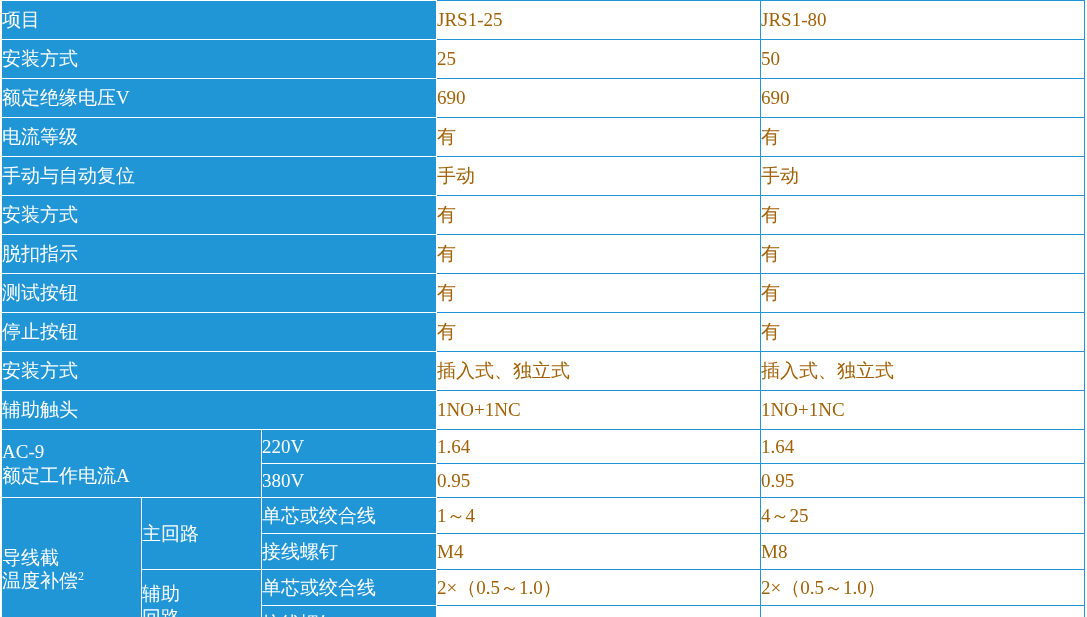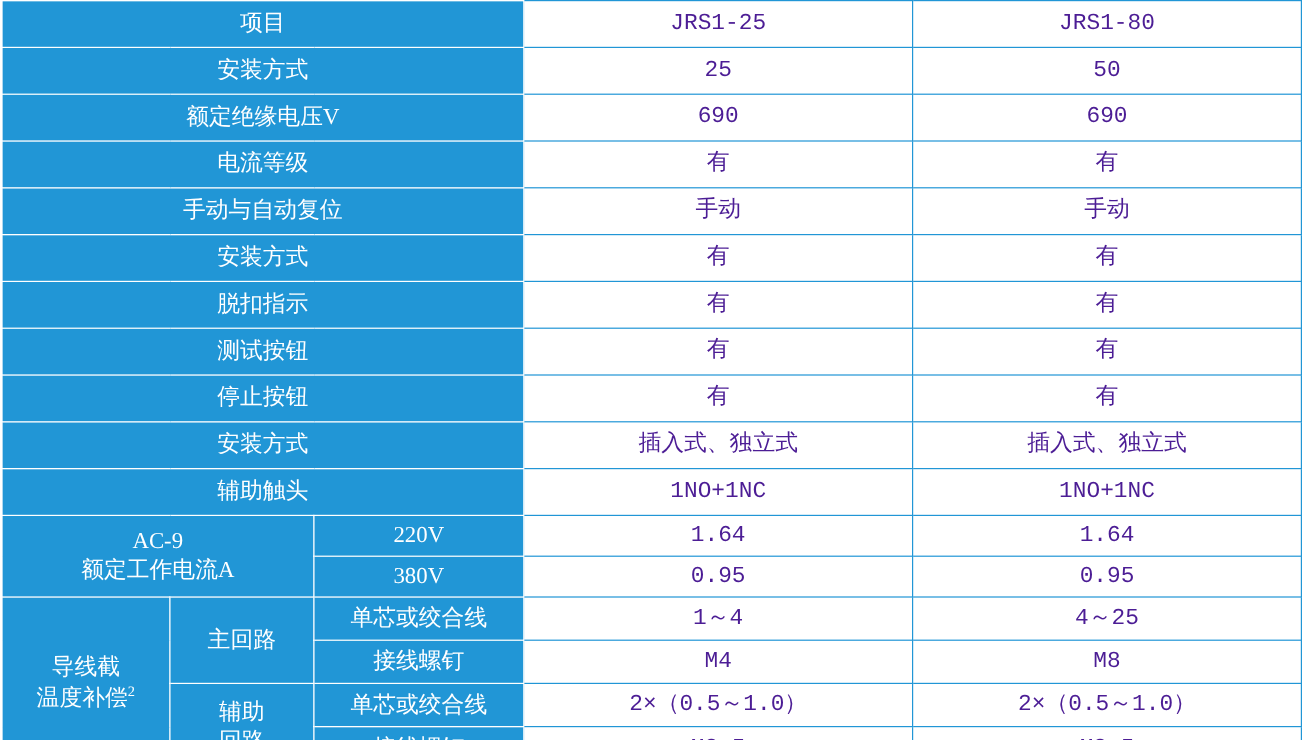--- a/index.html
+++ b/index.html
@@ -15,41 +15,40 @@
   }
   .spec-table {
     border-collapse: collapse;
     table-layout: fixed;
     width: 1083px;
     margin: 0 0 0 1px;
   }
   .spec-table td {
     border: 1px solid #ffffff;
     padding: 0;
-    text-align: center;
+    text-align: left;
     vertical-align: middle;
     font-size: 19px;
     line-height: 1.25;
     color: #111111;
     background: #ffffff;
   }
   .spec-table td.hdr {
     background: #2196d6;
     color: #ffffff;
     border: 1px solid #ffffff;
     font-weight: normal;
   }
   .spec-table td.val {
     background: #ffffff;
-    color: #4c1d95;
+    color: #a16207;
     border-top: 1px solid #2196d6;
     border-bottom: 1px solid #2196d6;
     border-left: 1px solid #2196d6;
     border-right: 1px solid #2196d6;
-    font-family: Liberation Mono, monospace;
   }
   .spec-table tr.r-main td { height: 38px; }
   .spec-table tr.r-ac td { height: 33px; }
   .spec-table tr.r-wire td { height: 35px; }
   .cell-two-line {
     line-height: 1.35;
   }
   .sup {
     font-size: 12px;
     vertical-align: super;

